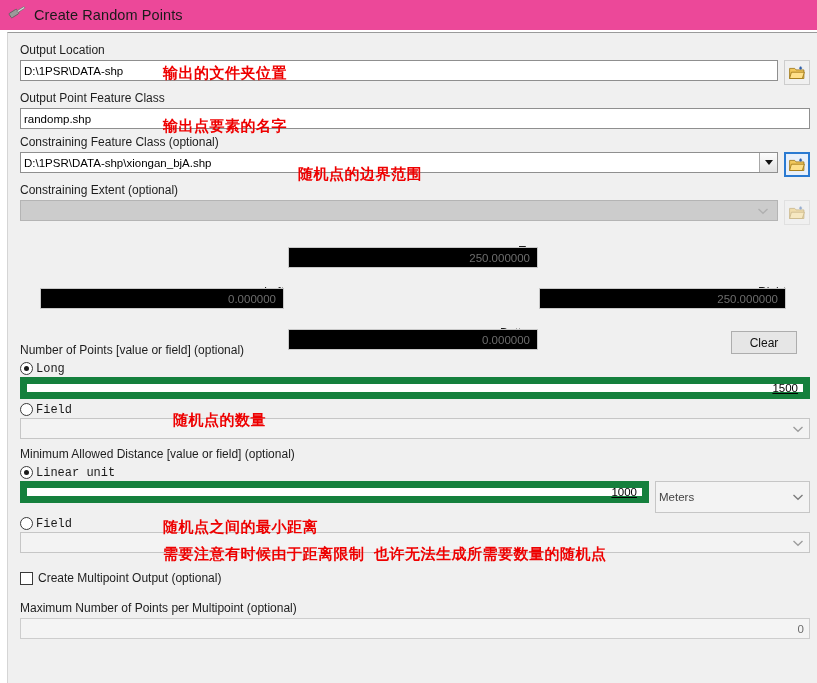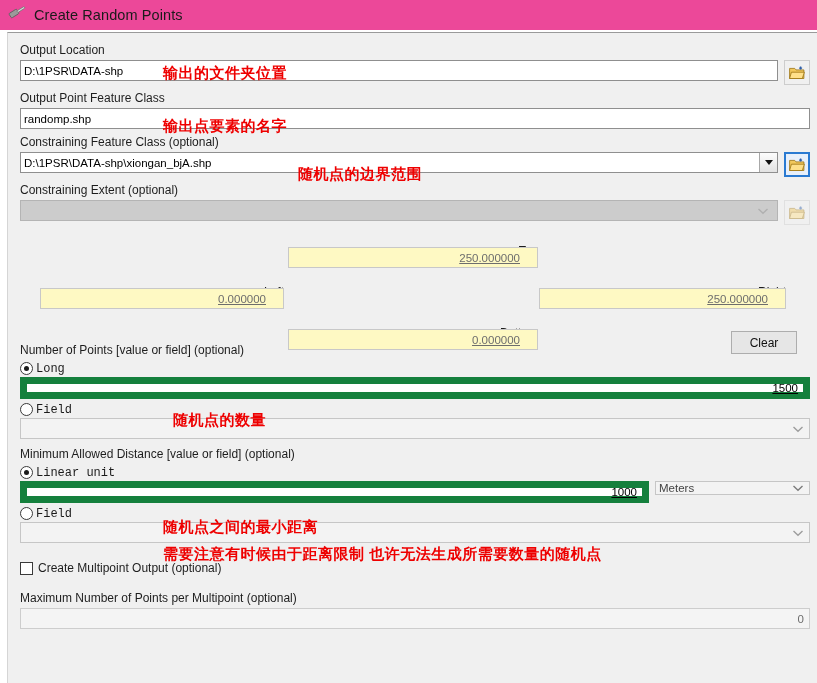--- a/index.html
+++ b/index.html
@@ -81,26 +81,25 @@
     color: #000;
     position: relative;
   }
   .tbox.strong { border: 7px solid #15803d; text-decoration: underline; }
   .tbox.disabled {
     background: #cccccc;
     border: 1px solid #b4b4b4;
     color: #7a7a7a;
   }
   .tbox.extent {
-    background: #fef9c3;
+    background: #000000;
     border: 1px solid #c8c8c8;
     color: #6d6d6d;
     justify-content: flex-end;
-    padding-right: 17px;
-    text-decoration: underline;
+    padding-right: 7px;
   }
   .tbox.readonly-lite {
     background: #f4f4f4;
     border: 1px solid #cdcdcd;
     color: #6d6d6d;
     justify-content: flex-end;
     padding-right: 5px;
   }
   .tbox .val-right {
     margin-left: auto;
@@ -219,21 +218,21 @@
     color: #111;
     display: flex;
     align-items: center;
     justify-content: center;
   }
 
   
   .anno {
     position: absolute;
     color: #ee0000;
-    font-family: Liberation Sans, sans-serif;
+    font-family: Liberation Mono, monospace;
     font-weight: bold;
     font-size: 15px;
     white-space: nowrap;
     letter-spacing: .5px;
     pointer-events: none;
   }
 
   
   .ext-wrap { position: relative; height: 112px; margin-top: 6px; }
   .ext-top   { position: absolute; left: 268px; top: 16px;  width: 250px; }
@@ -379,21 +378,21 @@
   <div class="lbl mt8">Minimum Allowed Distance [value or field] (optional)</div>
   <div class="radio-row">
     <span class="radio on"></span>
     <span class="mono">Linear unit</span>
   </div>
   <div class="row-flex">
     <div class="tbox strong grow" style="height:22px;">
       <span class="val-right">1000</span>
     </div>
     <div class="gap6"></div>
-    <div class="combo grey" style="width:155px;flex:0 0 auto;height:14px;">
+    <div class="combo grey" style="width:155px;flex:0 0 auto;height:32px;">
       <span>Meters</span>
       <span class="chev">
         <svg width="12" height="8" viewBox="0 0 12 8">
               <path d="M1.5 2 6 6.2 10.5 2" fill="none" stroke="#7c7c7c" stroke-width="1.4"></path>
             </svg>
       </span>
     </div>
   </div>
   <div class="radio-row mt2">
     <span class="radio"></span>

